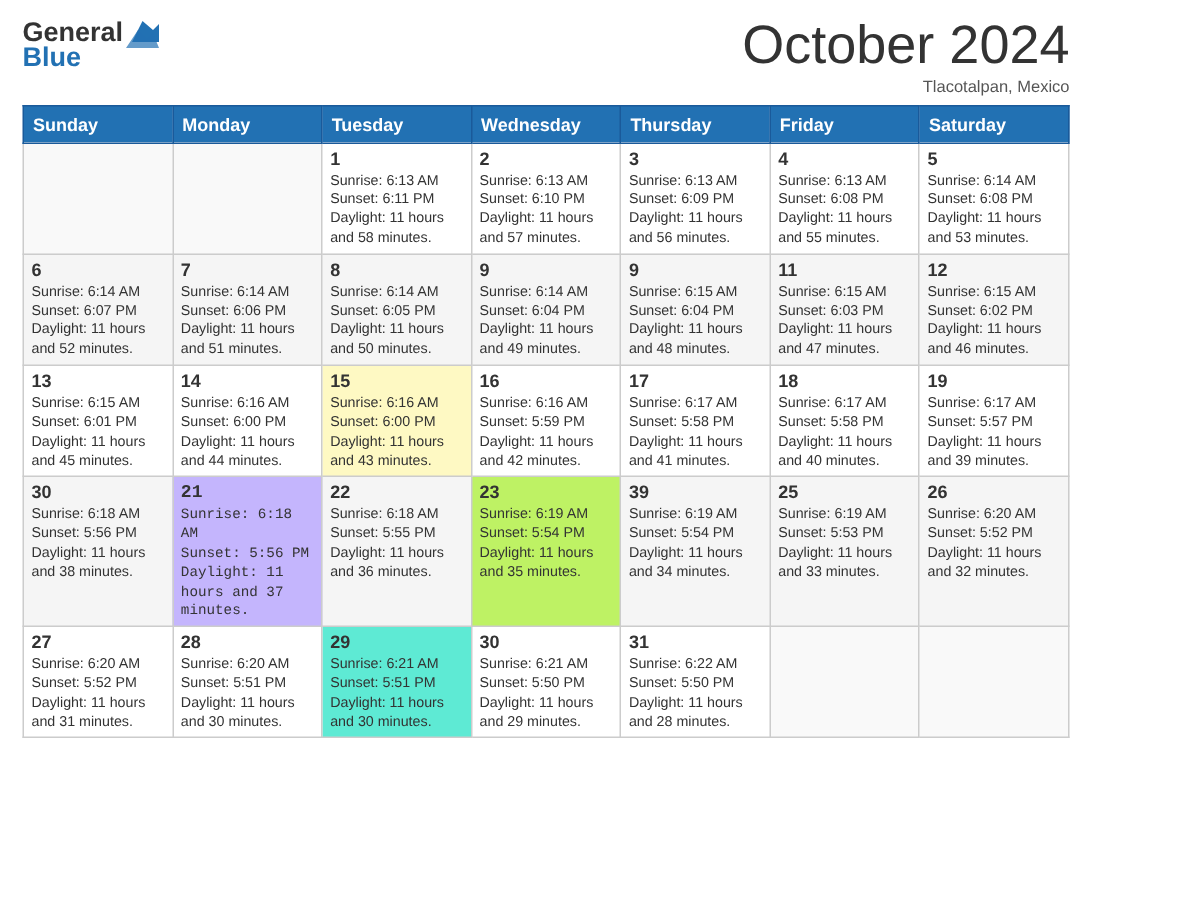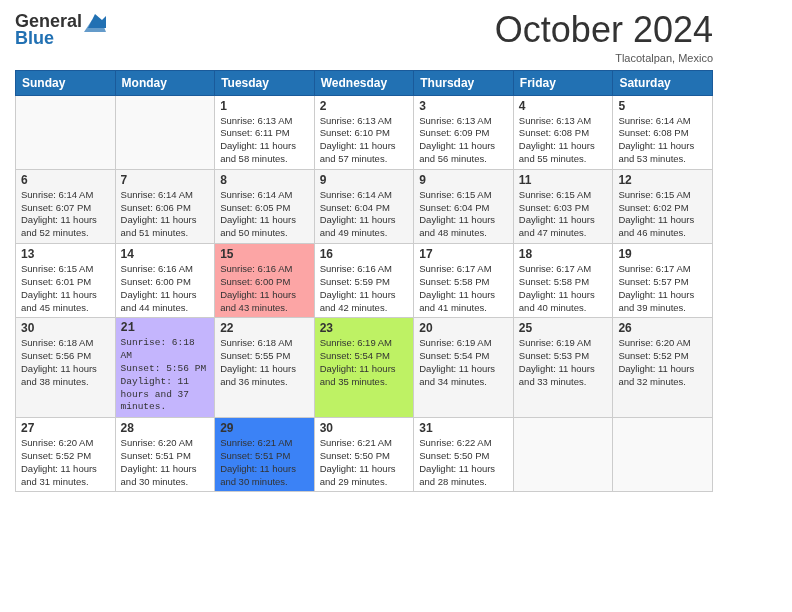--- a/index.html
+++ b/index.html
@@ -179,21 +179,21 @@
         </tr>
         <tr style="background: rgb(255, 255, 255);">
           <td style="background: rgb(255, 255, 255);">
             <span class="day-number">13</span>
             <div class="day-info">Sunrise: 6:15 AM<br>Sunset: 6:01 PM<br>Daylight: 11 hours and 45 minutes.</div>
           </td>
           <td style="background: rgb(255, 255, 255); margin-top: 48px;">
             <span class="day-number">14</span>
             <div class="day-info">Sunrise: 6:16 AM<br>Sunset: 6:00 PM<br>Daylight: 11 hours and 44 minutes.</div>
           </td>
-          <td style="background: #fca5a5;">
+          <td style="background: #fef9c3;">
             <span class="day-number">15</span>
             <div class="day-info">Sunrise: 6:16 AM<br>Sunset: 6:00 PM<br>Daylight: 11 hours and 43 minutes.</div>
           </td>
           <td style="background: rgb(255, 255, 255);">
             <span class="day-number">16</span>
             <div class="day-info">Sunrise: 6:16 AM<br>Sunset: 5:59 PM<br>Daylight: 11 hours and 42 minutes.</div>
           </td>
           <td style="background: rgb(255, 255, 255);">
             <span class="day-number">17</span>
             <div class="day-info">Sunrise: 6:17 AM<br>Sunset: 5:58 PM<br>Daylight: 11 hours and 41 minutes.</div>
@@ -218,42 +218,42 @@
           </td>
           <td style="background: rgb(245, 245, 245);">
             <span class="day-number">22</span>
             <div class="day-info">Sunrise: 6:18 AM<br>Sunset: 5:55 PM<br>Daylight: 11 hours and 36 minutes.</div>
           </td>
           <td style="background: #bef264;">
             <span class="day-number">23</span>
             <div class="day-info">Sunrise: 6:19 AM<br>Sunset: 5:54 PM<br>Daylight: 11 hours and 35 minutes.</div>
           </td>
           <td style="background: rgb(245, 245, 245);">
-            <span class="day-number">20</span>
+            <span class="day-number">39</span>
             <div class="day-info">Sunrise: 6:19 AM<br>Sunset: 5:54 PM<br>Daylight: 11 hours and 34 minutes.</div>
           </td>
           <td style="background: rgb(245, 245, 245);">
             <span class="day-number">25</span>
             <div class="day-info">Sunrise: 6:19 AM<br>Sunset: 5:53 PM<br>Daylight: 11 hours and 33 minutes.</div>
           </td>
           <td style="background: rgb(245, 245, 245); margin-left: 22px;">
             <span class="day-number">26</span>
             <div class="day-info">Sunrise: 6:20 AM<br>Sunset: 5:52 PM<br>Daylight: 11 hours and 32 minutes.</div>
           </td>
         </tr>
         <tr style="background: rgb(255, 255, 255);">
           <td style="background: rgb(255, 255, 255);">
             <span class="day-number">27</span>
             <div class="day-info">Sunrise: 6:20 AM<br>Sunset: 5:52 PM<br>Daylight: 11 hours and 31 minutes.</div>
           </td>
           <td style="background: rgb(255, 255, 255);">
             <span class="day-number">28</span>
             <div class="day-info">Sunrise: 6:20 AM<br>Sunset: 5:51 PM<br>Daylight: 11 hours and 30 minutes.</div>
           </td>
-          <td style="background: #3b82f6;">
+          <td style="background: #5eead4;">
             <span class="day-number">29</span>
             <div class="day-info">Sunrise: 6:21 AM<br>Sunset: 5:51 PM<br>Daylight: 11 hours and 30 minutes.</div>
           </td>
           <td style="background: rgb(255, 255, 255);">
             <span class="day-number">30</span>
             <div class="day-info">Sunrise: 6:21 AM<br>Sunset: 5:50 PM<br>Daylight: 11 hours and 29 minutes.</div>
           </td>
           <td style="background: rgb(255, 255, 255);">
             <span class="day-number">31</span>
             <div class="day-info">Sunrise: 6:22 AM<br>Sunset: 5:50 PM<br>Daylight: 11 hours and 28 minutes.</div>

